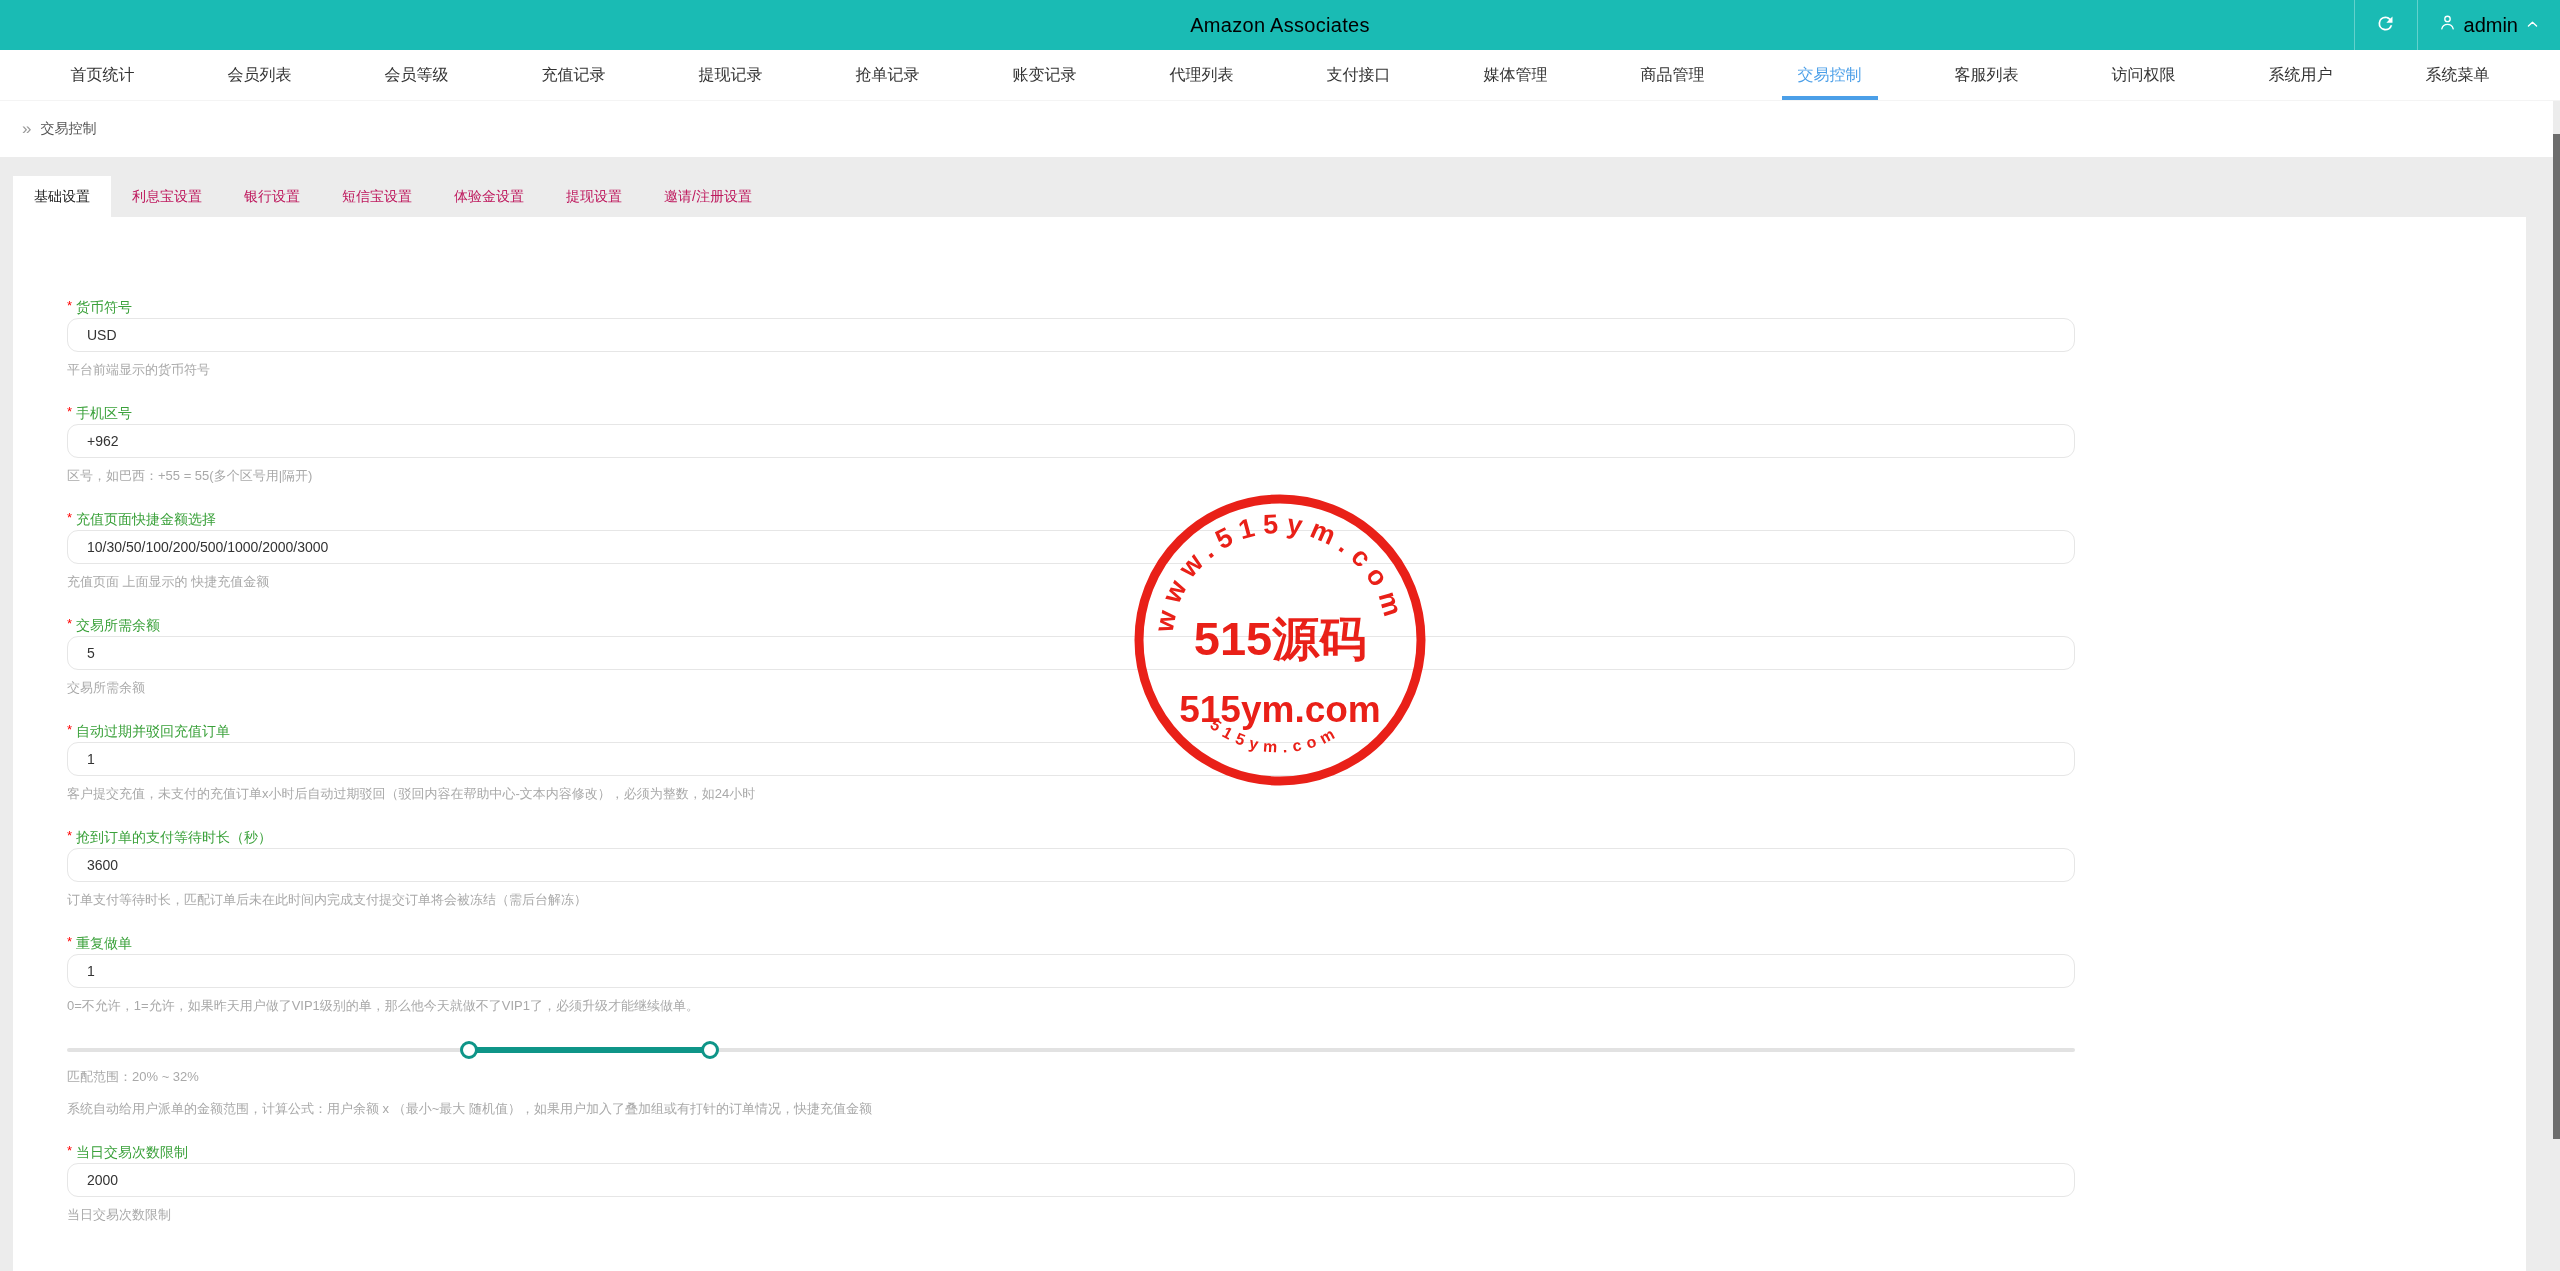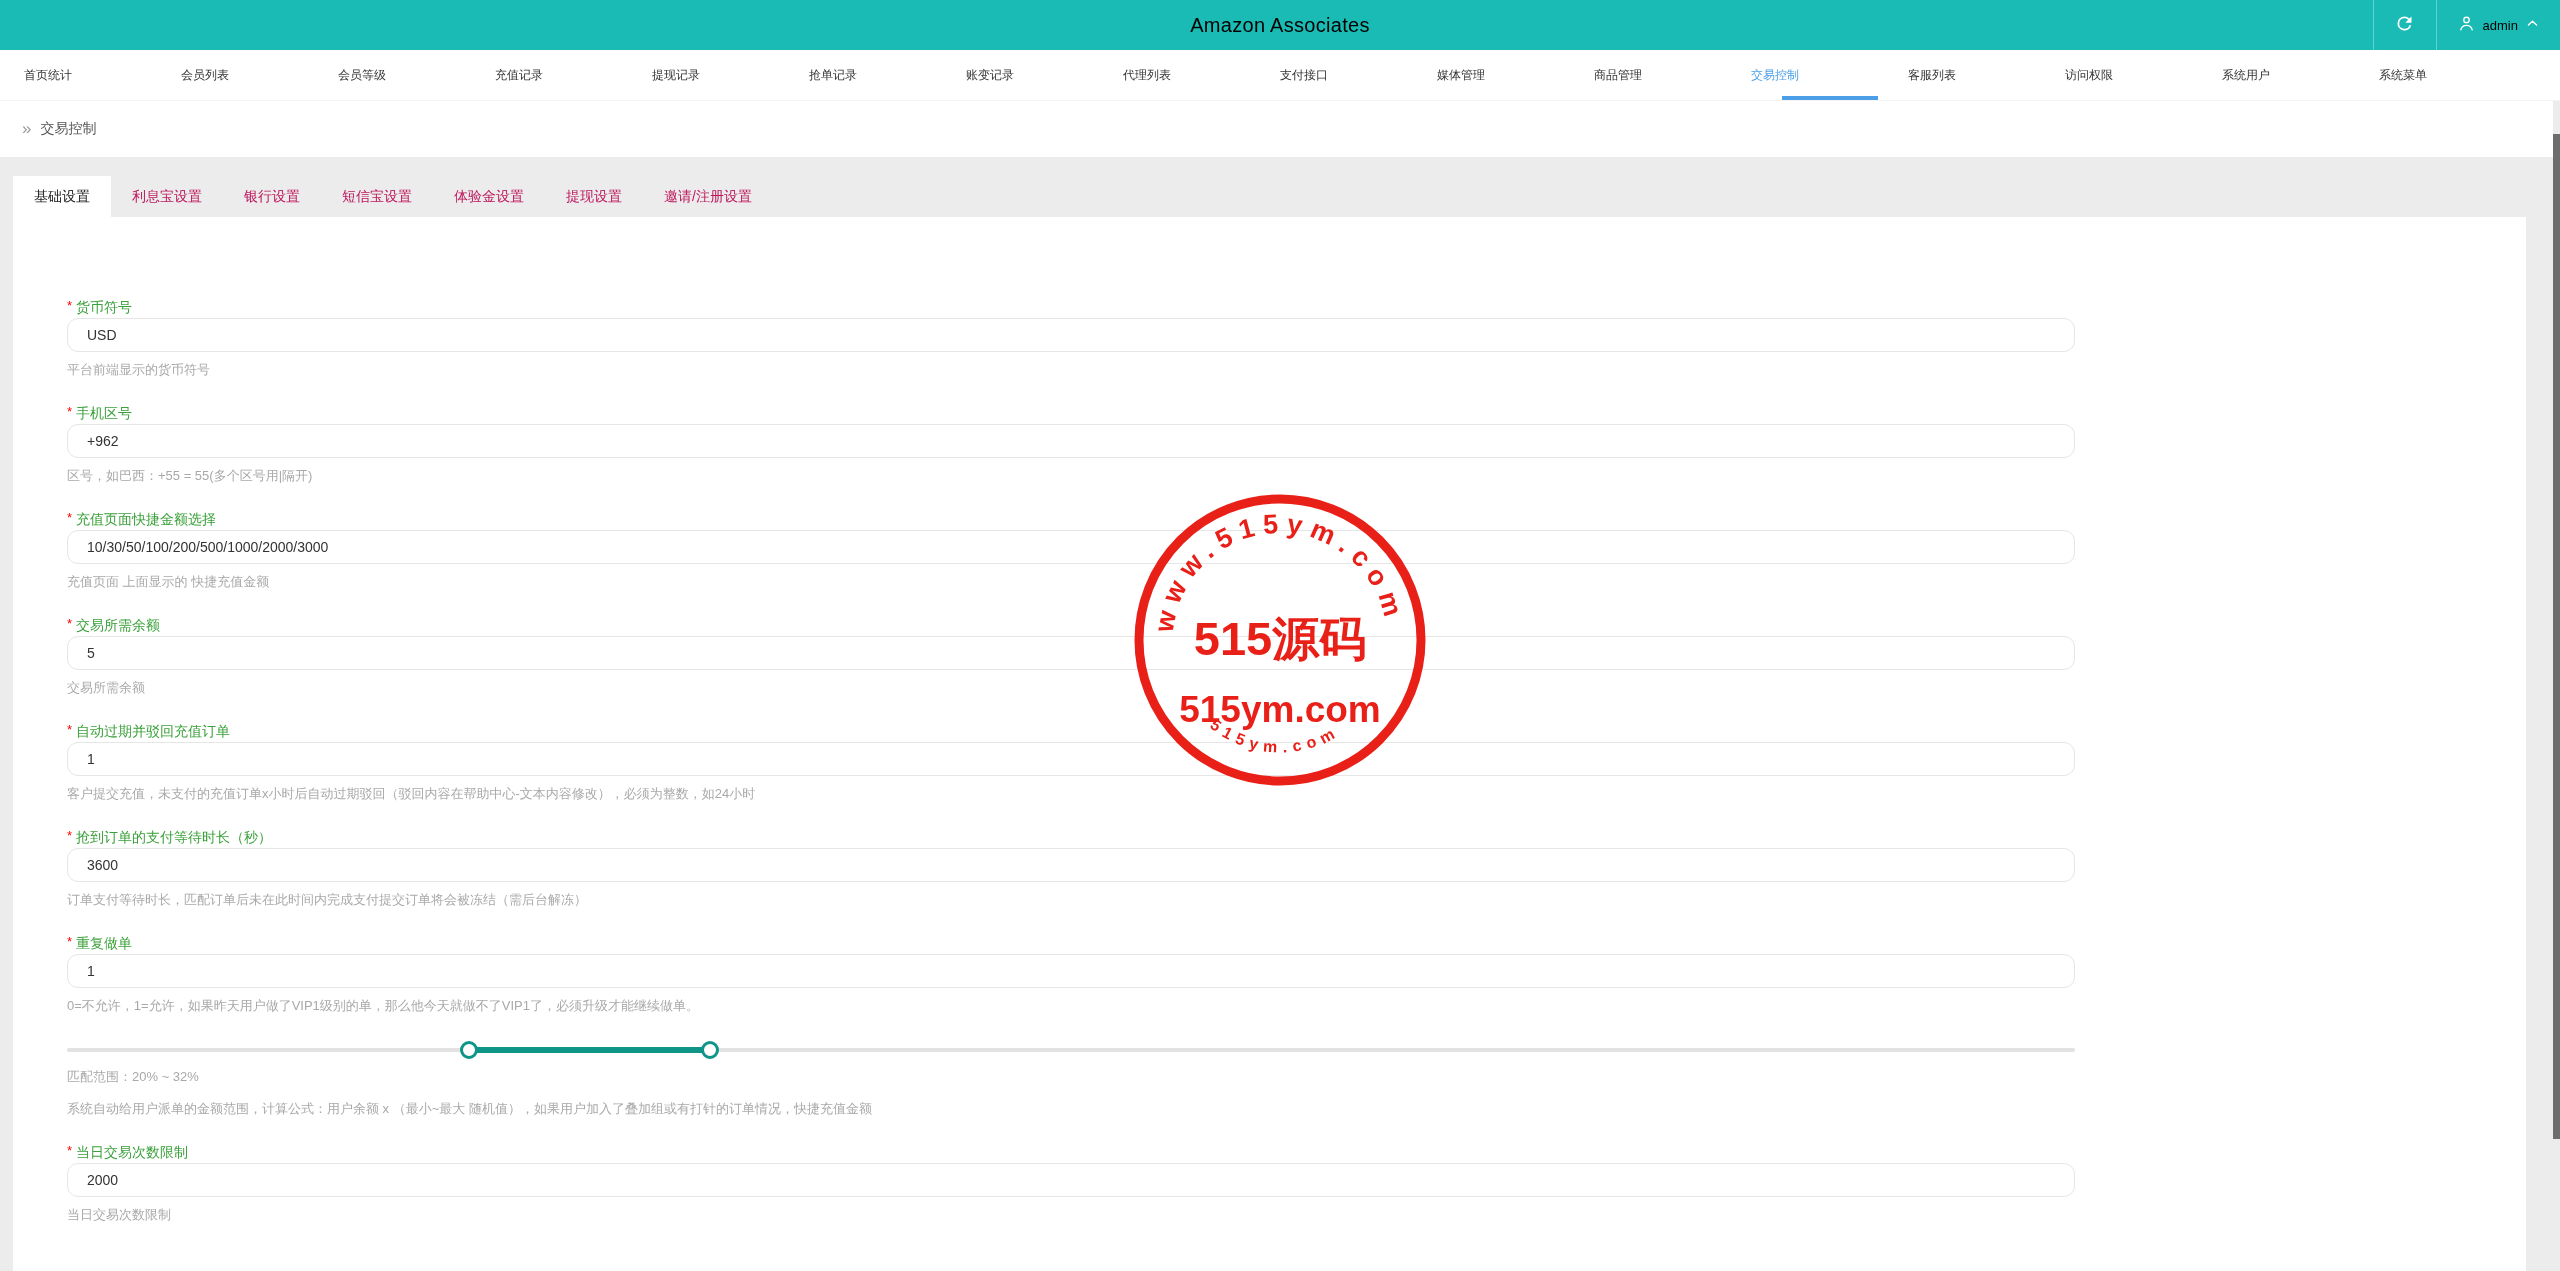--- a/index.html
+++ b/index.html
@@ -5,25 +5,25 @@
   * { margin:0; padding:0; box-sizing:border-box; }
   html,body { width:2560px; height:1271px; overflow:hidden; background:#fff;
               font-family:"Liberation Sans","DejaVu Sans",sans-serif; }
   
   .app-header { position:relative; height:50px; background:#1abbb4; color:#000000; }
   .app-title  { position:absolute; left:50%; top:0; transform:translateX(-50%);
                 line-height:50px; font-size:20px; letter-spacing:.3px; }
   .header-right { position:absolute; right:0; top:0; height:50px; display:flex; align-items:center; }
   .hdr-divider { width:1px; height:50px; background:rgba(255,255,255,.32); }
   .hdr-btn { width:62px; height:50px; display:flex; align-items:center; justify-content:center; cursor:pointer; }
-  .user-area { display:flex; align-items:center; gap:7px; padding:0 20px; height:50px; cursor:pointer; font-size:13px; }
+  .user-area { display:flex; align-items:center; gap:7px; padding:0 20px; height:50px; cursor:pointer; font-size:20px; }
   
   .main-nav { height:51px; background:#fff; display:flex; padding:0 24px;
               border-bottom:1px solid #f4f4f4; }
-  .nav-item { flex:1; text-align:left; line-height:50px; font-size:12px; color:#333;
+  .nav-item { flex:1; text-align:center; line-height:50px; font-size:16px; color:#333;
               position:relative; cursor:pointer; white-space:nowrap; }
   .nav-item.active { color:#4b9fe8; }
   .nav-item.active::after { content:""; position:absolute; left:50%; transform:translateX(-50%);
               bottom:0; width:96px; height:4px; background:#4b9fe8; }
   
   .breadcrumb { height:56px; background:#fff; display:flex; align-items:center; padding-left:22px;
                 font-size:14px; color:#555; }
   .crumb-icon { font-size:17px; color:#999; margin-right:9px; }
   
   .band { height:1114px; background:#ececec; padding:19px 34px 0 13px; overflow:hidden; }

